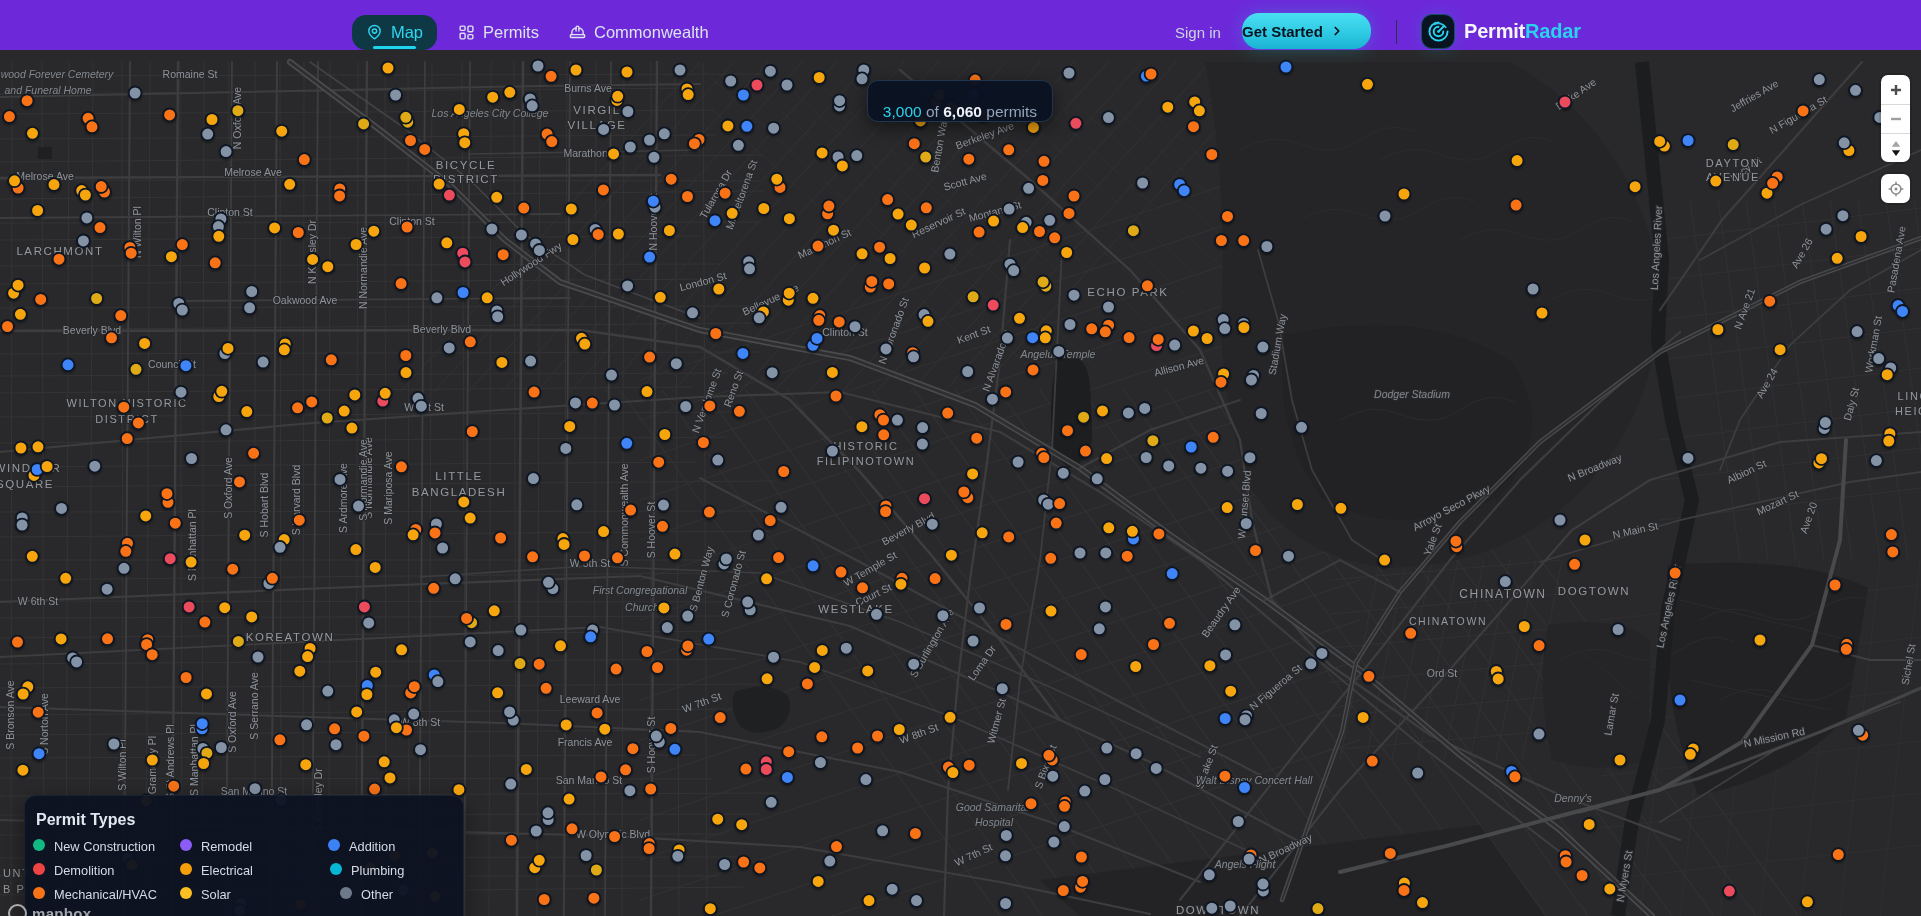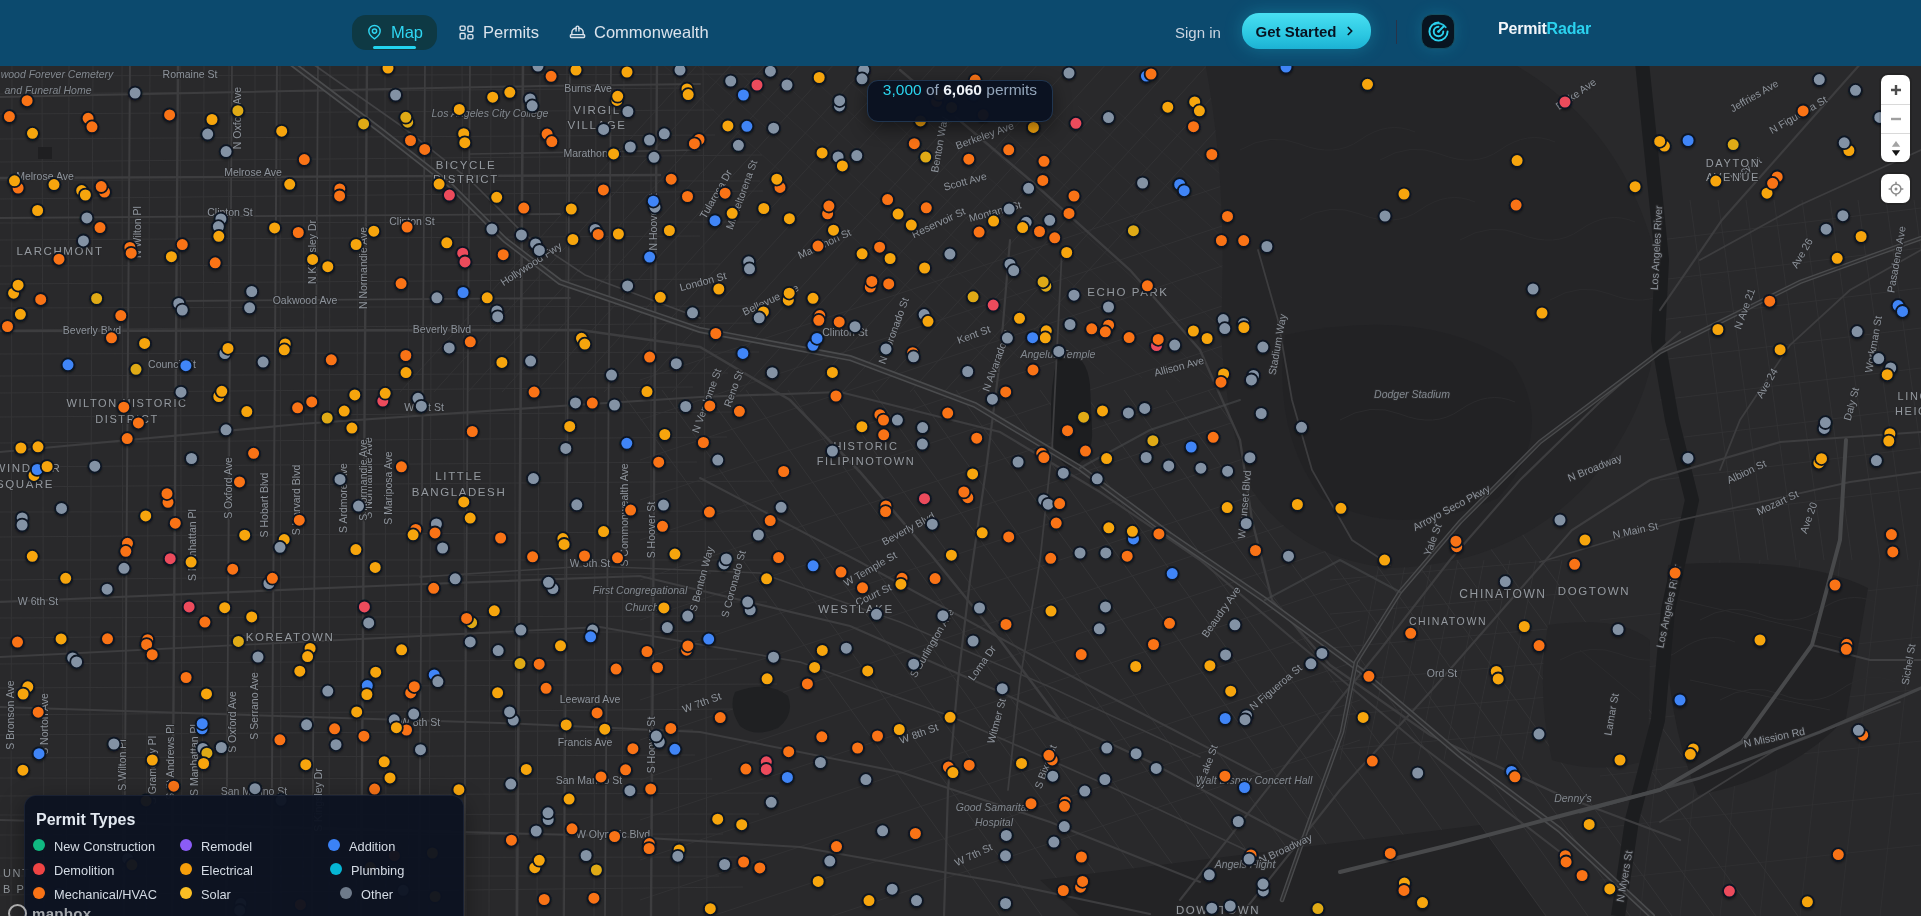--- a/index.html
+++ b/index.html
@@ -1,36 +1,36 @@
 <!DOCTYPE html>
 <html><head><meta charset="utf-8"><style>
 *{margin:0;padding:0;box-sizing:border-box}
 html,body{width:1921px;height:916px;overflow:hidden;background:#29292b;
  font-family:"Liberation Sans",sans-serif}
 #map{position:absolute;left:0;top:0}
-.nav{position:absolute;left:0;top:0;width:1921px;height:66px;background:#0c4a6e;z-index:10}
+.nav{position:absolute;left:0;top:0;width:1921px;height:50px;background:#6d28d9;z-index:10}
 .tab{position:absolute;top:15px;height:35px;display:flex;align-items:center;gap:8px;
  color:#dbe3ec;font-size:16.5px;font-weight:500}
 .tab.active{left:352px;width:85px;background:#0e3944;border-radius:14px;justify-content:center;
  color:#2fd6f2}
 .tab.active .ul{position:absolute;left:21px;bottom:1px;width:43px;height:3px;border-radius:2px;background:#22d3ee}
 .t2{left:458px}.t3{left:569px}
 .signin{position:absolute;left:1175px;top:24px;color:#cbd5e1;font-size:15px}
 .cta{position:absolute;left:1242px;top:13px;width:129px;height:36px;border-radius:17px;
  background:linear-gradient(180deg,#49dff2 0%,#2cc8e2 60%,#1cb2d4 100%);
- color:#071321;font-size:15px;font-weight:700;display:flex;align-items:center;justify-content:center;gap:7px;
+ color:#071321;font-size:15px;font-weight:700;display:flex;align-items:center;justify-content:flex-start;gap:7px;
  box-shadow:0 0 18px rgba(34,211,238,.28)}
 .navdiv{position:absolute;left:1396px;top:20px;width:1px;height:24px;background:#283349}
 .logo{position:absolute;left:1421px;top:14px;width:34px;height:35px;border-radius:11px;
  background:#081420;border:1px solid #155063;display:flex;align-items:center;justify-content:center;
  box-shadow:0 0 16px rgba(34,211,238,.18)}
-.brand{position:absolute;left:1498px;top:20px;font-size:16px;font-weight:700;color:#f3f6fa;letter-spacing:-0.2px}
+.brand{position:absolute;left:1464px;top:20px;font-size:20px;font-weight:700;color:#f3f6fa;letter-spacing:-0.2px}
 .brand b{color:#2bd2ef;font-weight:700}
 .badge{position:absolute;left:867px;top:80px;width:186px;height:42px;border-radius:11px;
- background:rgba(10,18,33,.97);border:1px solid #20354f;display:flex;align-items:flex-start;justify-content:center;
+ background:rgba(10,18,33,.97);border:1px solid #20354f;display:flex;align-items:flex-end;justify-content:center;
  font-size:15.5px;color:#93a5ba;box-shadow:0 6px 18px rgba(0,0,0,.45);z-index:5;white-space:pre}
 .badge .c{color:#2bd4ee}.badge .w{color:#eef2f7;font-weight:700}
 .legend{position:absolute;left:24px;top:795px;width:440px;height:136px;border-radius:12px;
  background:rgba(13,19,33,.96);border:1px solid rgba(120,140,170,.12);z-index:5;
  box-shadow:0 8px 24px rgba(0,0,0,.4)}
 .legend h4{position:absolute;left:11px;top:15px;font-size:16px;font-weight:700;color:#e2e8f0}
 .li{position:absolute;font-size:12.8px;color:#d4dbe4;display:flex;gap:9px}
 .li i{width:12px;height:12px;border-radius:50%;display:inline-block;flex:none}
 .ctrl{position:absolute;left:1881px;top:75px;width:29px;height:87px;background:#fff;border-radius:7px;
  box-shadow:0 0 0 2px rgba(0,0,0,.12);z-index:5}

